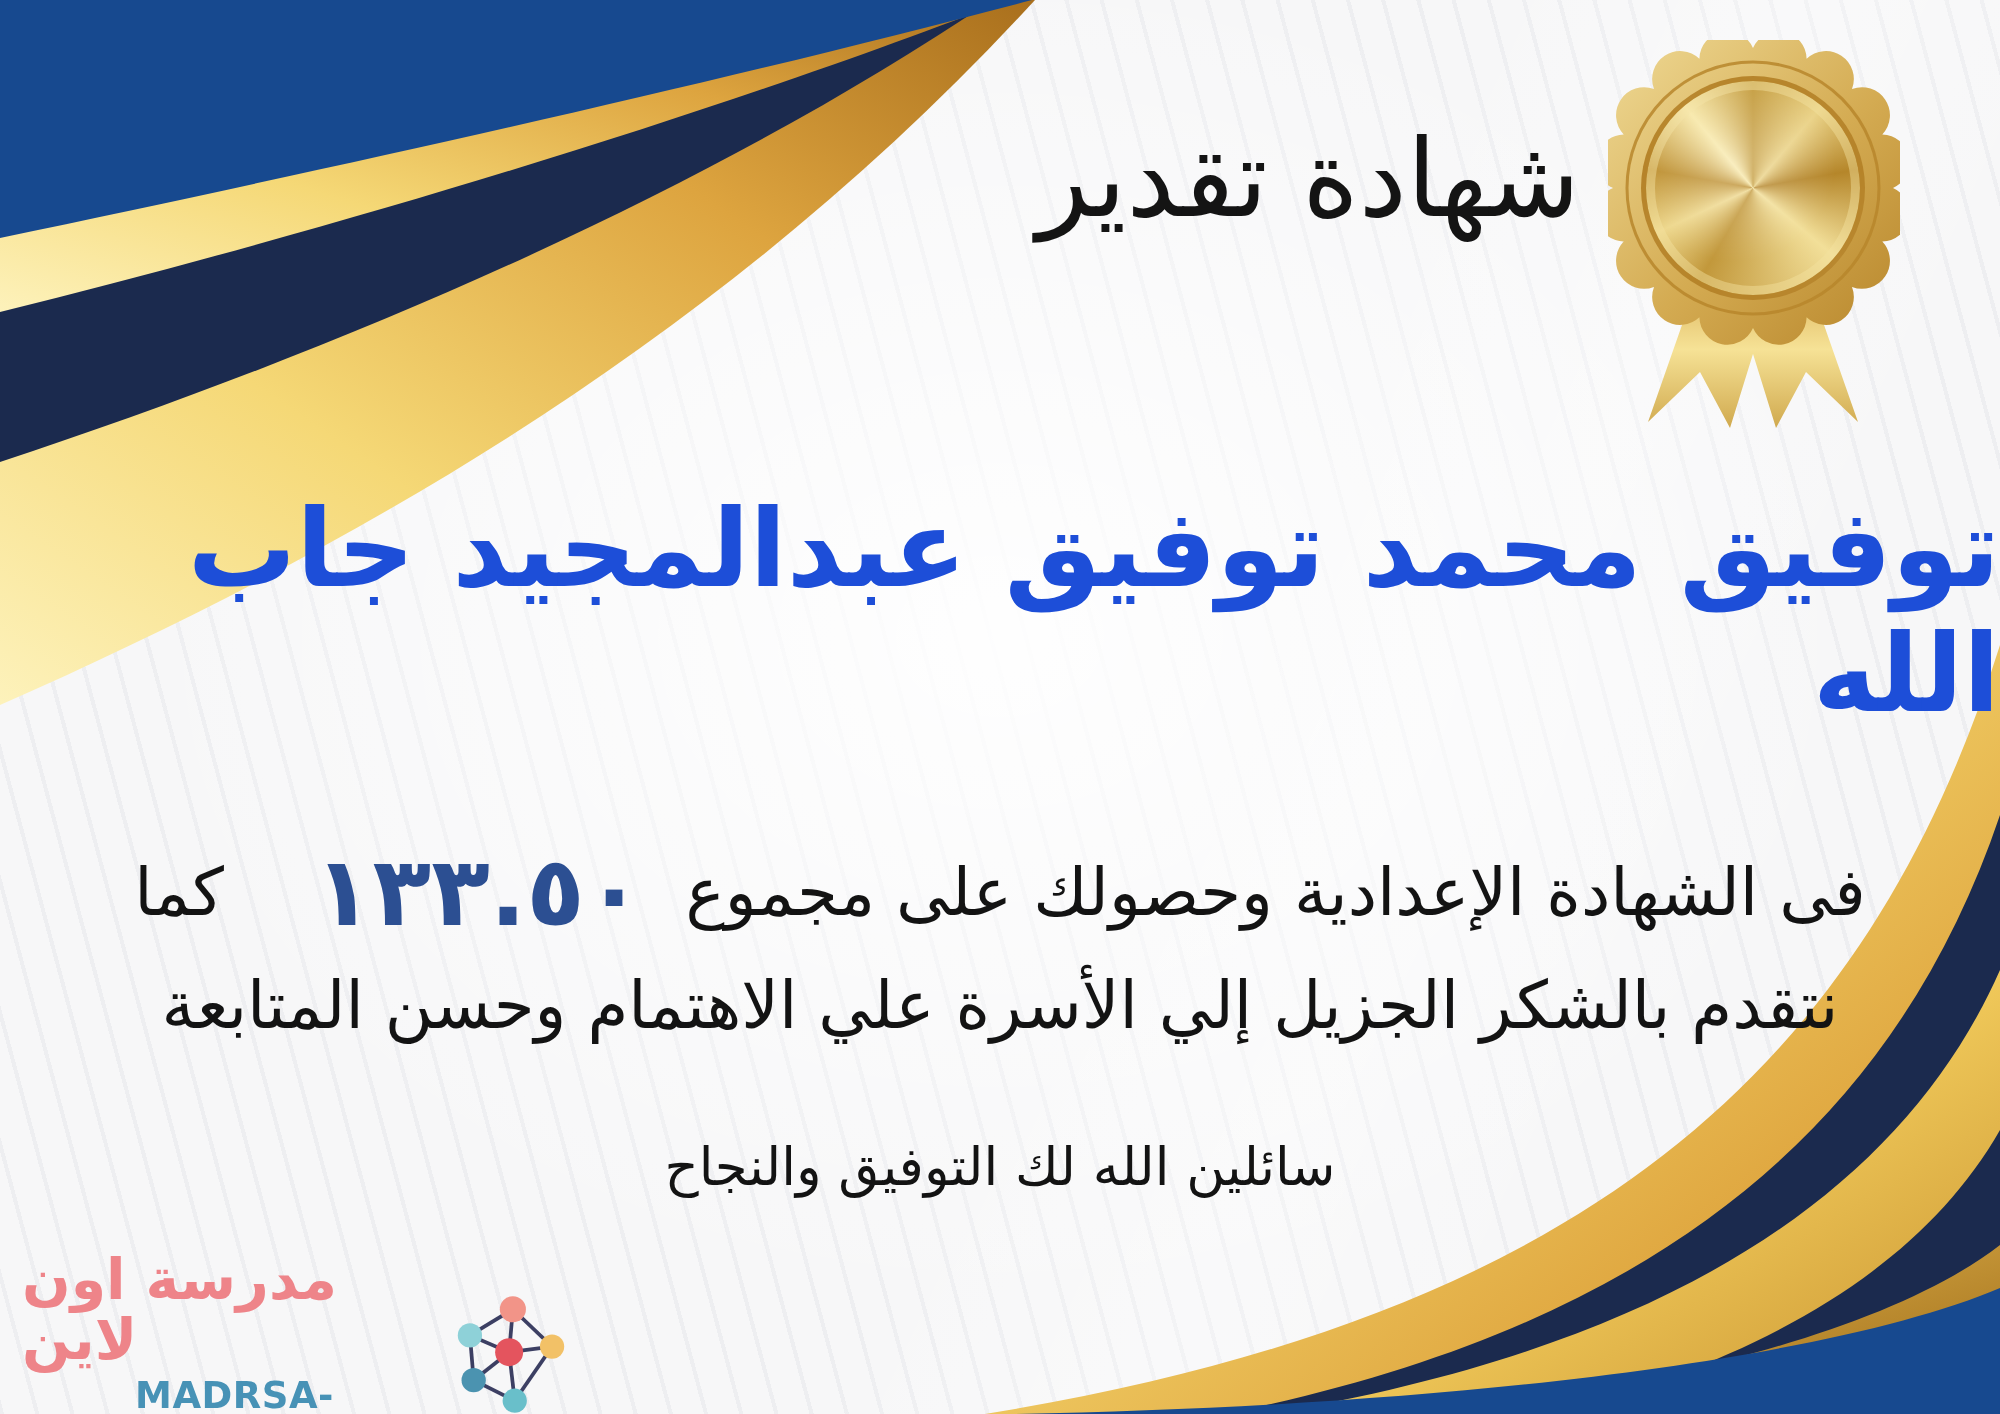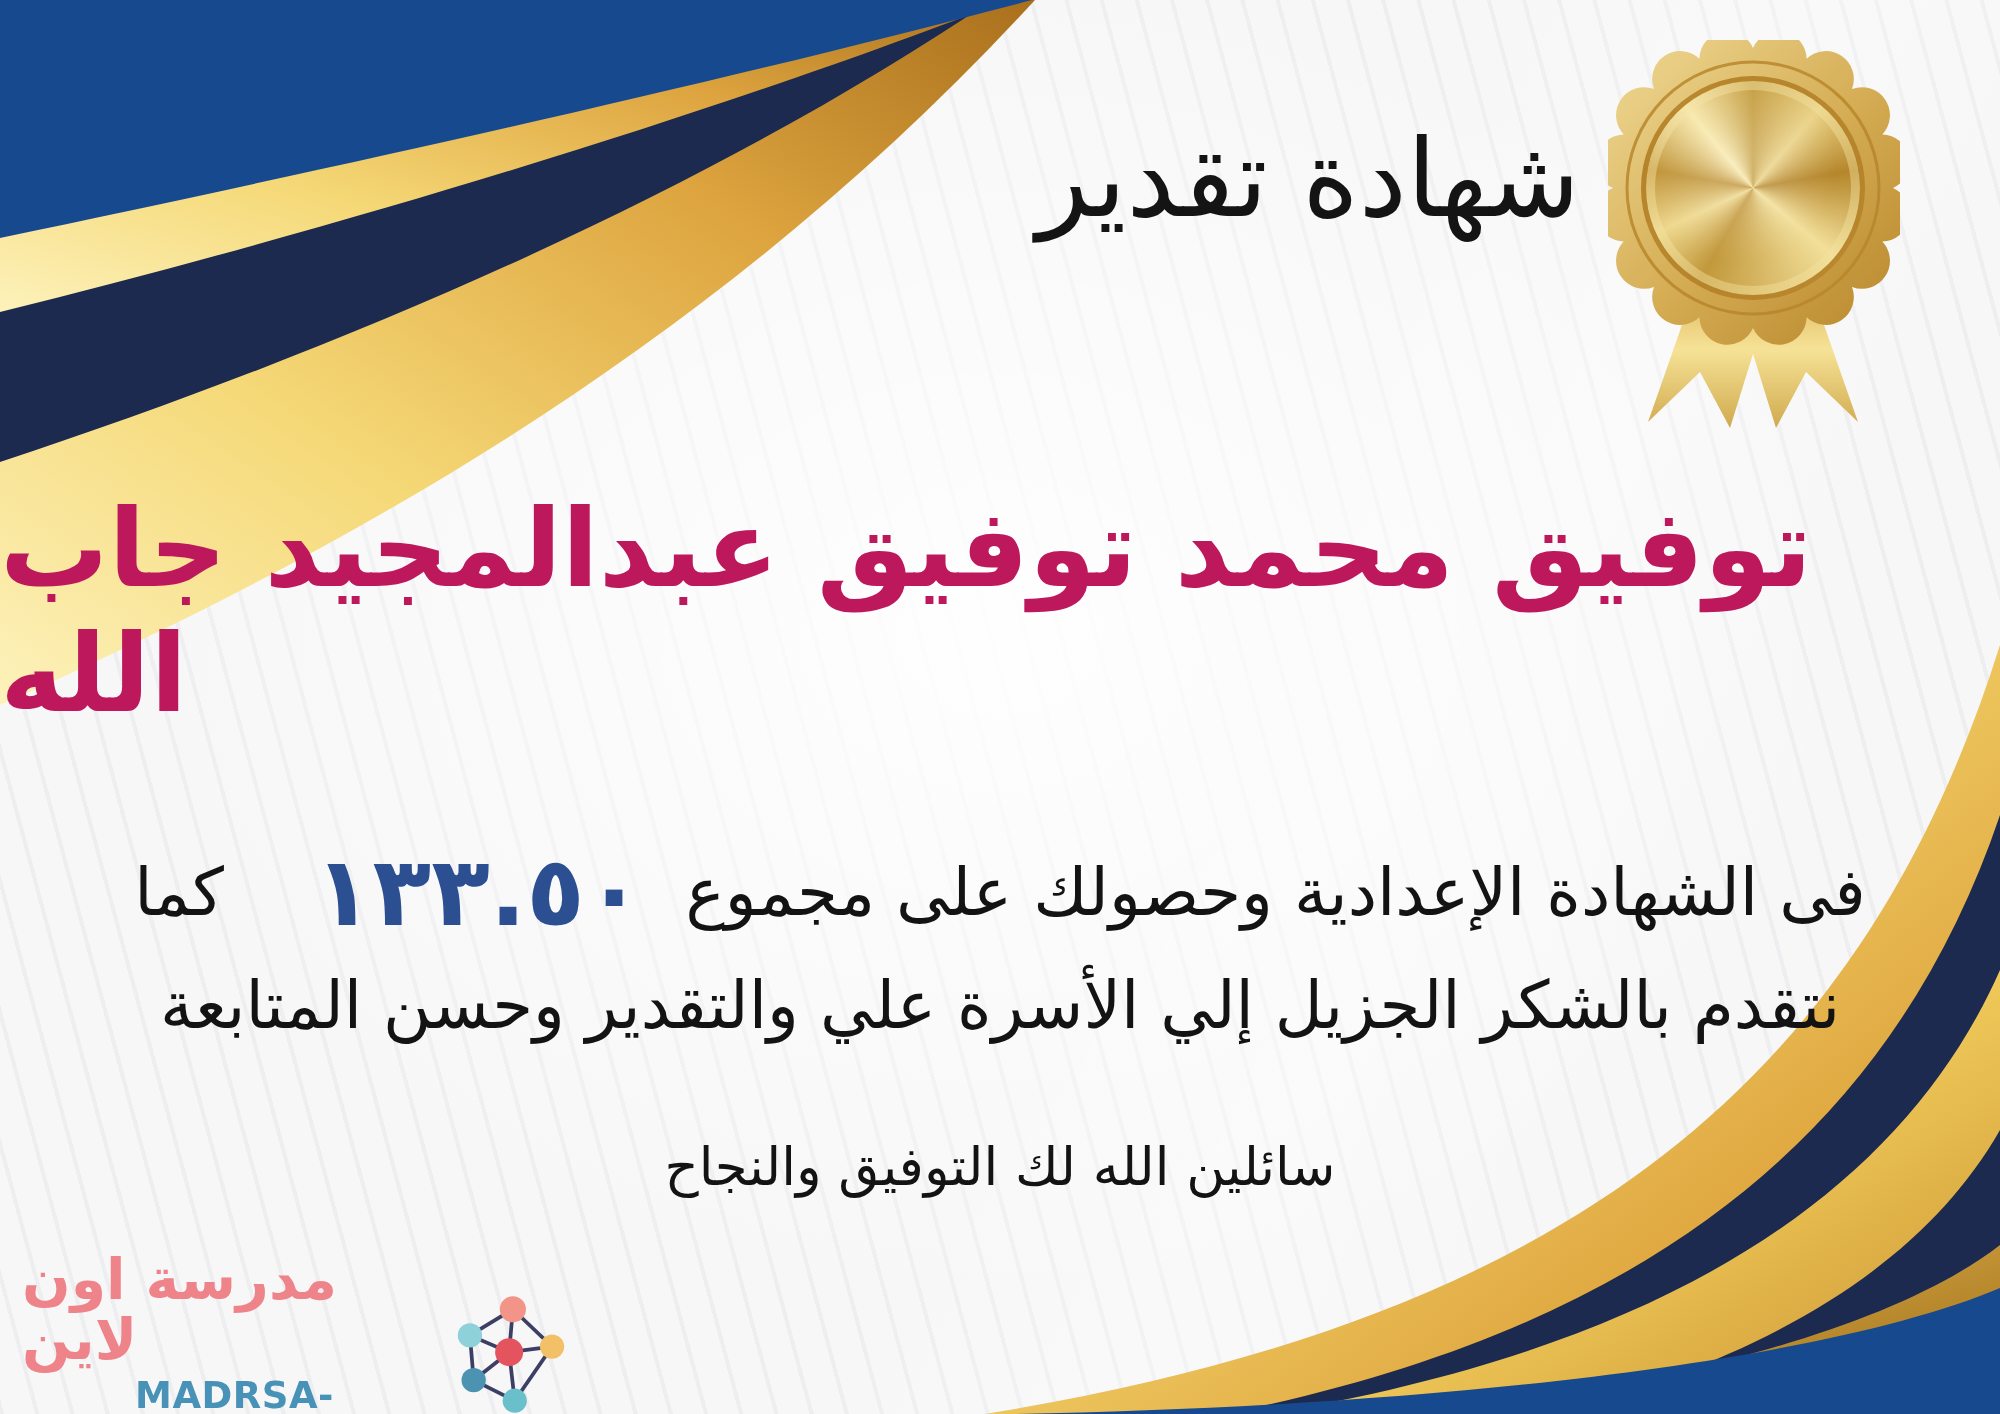--- a/index.html
+++ b/index.html
@@ -10,22 +10,22 @@
   .stripes{position:absolute;inset:0;
     background:repeating-linear-gradient(75deg,rgba(200,203,212,0.20) 0 4px,rgba(255,255,255,0) 4px 34px);}
   .glow{position:absolute;inset:0;
     background:radial-gradient(ellipse at 50% 45%,rgba(255,255,255,0.92) 0%,rgba(255,255,255,0) 62%);}
   .sheen{position:absolute;inset:0;opacity:.5;
     background:linear-gradient(115deg,rgba(255,255,255,0) 55%,rgba(255,255,255,0.6) 68%,rgba(255,255,255,0) 80%);}
   .decor{position:absolute;inset:0;}
 
   .title{position:absolute;top:116px;left:0;width:1580px;text-align:right;
     font-size:108px;color:#141414;direction:rtl;letter-spacing:1px;}
-  .name{position:absolute;top:486px;left:0;right:0;text-align:left;
-    font-size:108px;font-weight:bold;color:#be185d;direction:rtl;}
+  .name{position:absolute;top:486px;left:0;right:0;text-align:right;
+    font-size:108px;font-weight:bold;color:#1d4ed8;direction:rtl;}
   .bline{position:absolute;left:30px;right:30px;text-align:center;
     font-size:66px;color:#131313;direction:rtl;line-height:1.1;}
   .l1{top:740px;}
   .l2{top:840px;display:flex;justify-content:center;align-items:center;gap:42px;direction:rtl;}
   .l3{top:970px;}
   .score{font-size:96px;font-weight:bold;color:#2c4f92;letter-spacing:2px;margin-left:48px;}
   .closing{top:1138px;font-size:53px;}
 
   
   .medal{position:absolute;left:1608px;top:40px;width:292px;height:392px;}
@@ -129,21 +129,21 @@
 
   <div class="name">توفيق محمد توفيق عبدالمجيد جاب الله</div>
 
 
   <div class="bline l2">
     <span>فى الشهادة الإعدادية وحصولك على مجموع</span>
     <span class="score">١٣٣.٥٠</span>
     <span>كما</span>
   </div>
 
-  <div class="bline l3">نتقدم  بالشكر الجزيل إلي الأسرة علي والتقدير وحسن المتابعة</div>
+  <div class="bline l3">نتقدم  بالشكر الجزيل إلي الأسرة علي الاهتمام وحسن المتابعة</div>
 
   <div class="bline closing">سائلين الله لك التوفيق  والنجاح</div>
 
   <div class="brand">
     <div class="brand-text">
       <div class="brand-ar">مدرسة اون لاين</div>
       <div class="brand-en">MADRSA-ONLINE.COM</div>
     </div>
     <svg width="112" height="130" viewBox="0 0 120 130">
       <g stroke="#3c3f63" stroke-width="4" fill="none">

